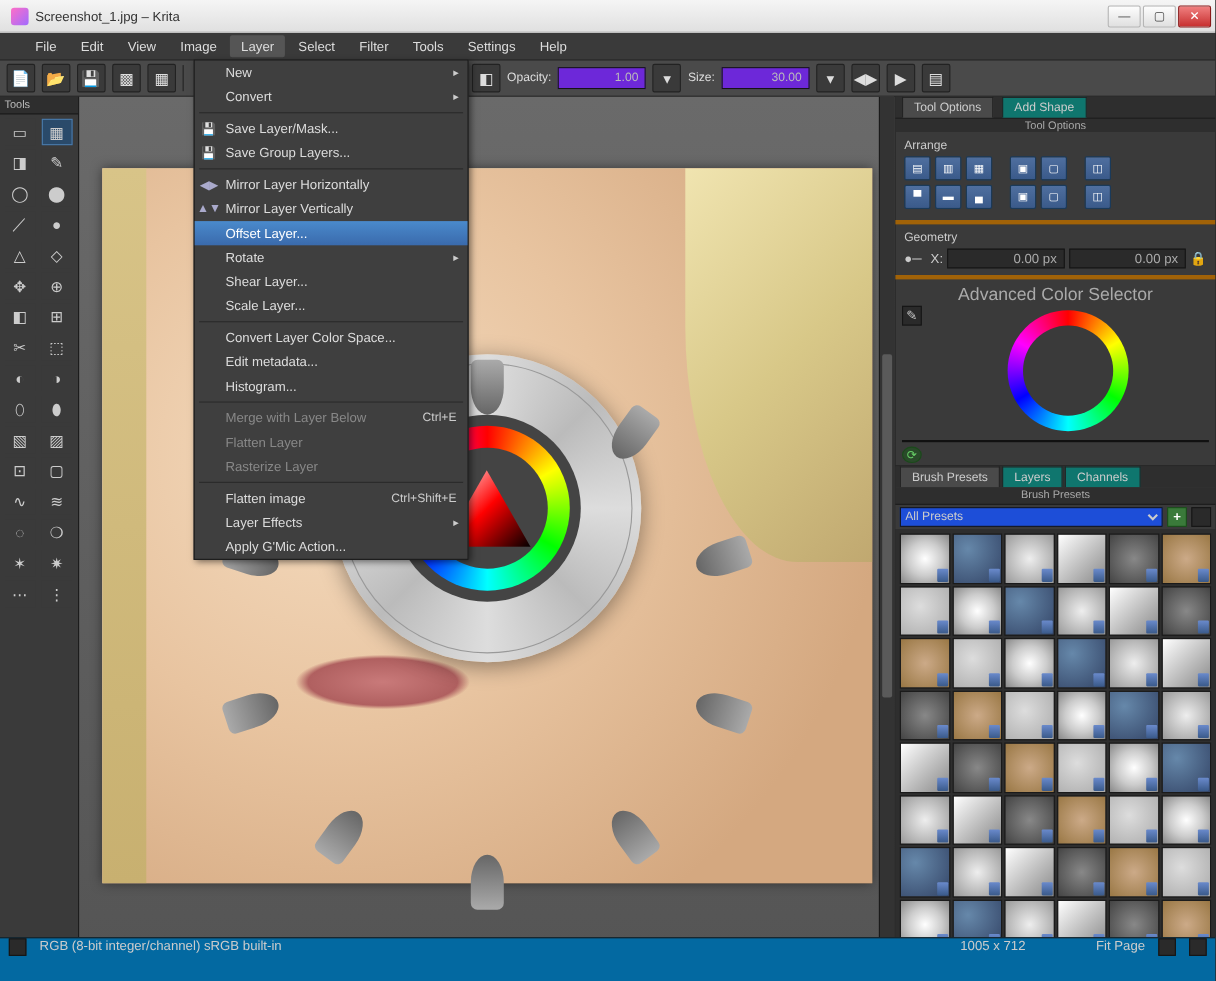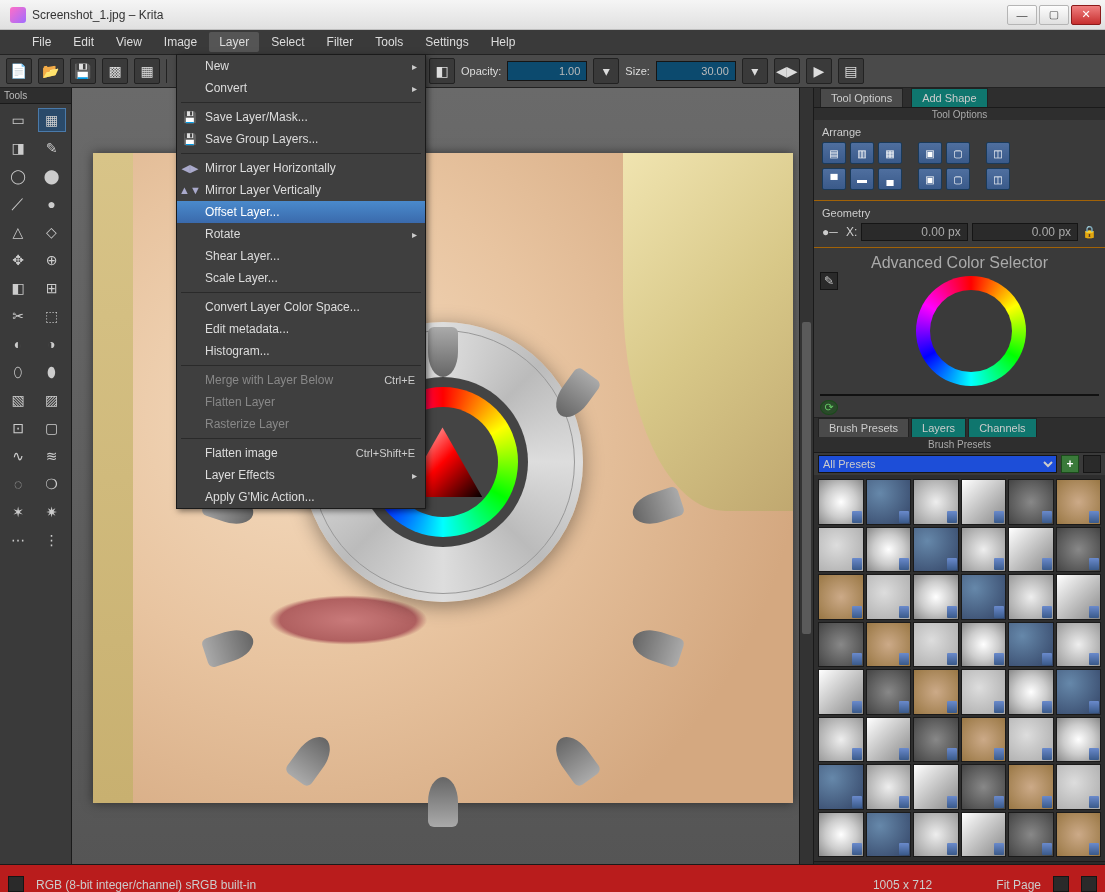--- a/index.html
+++ b/index.html
@@ -16,21 +16,21 @@
 
 .menubar { height: 24px; background: #3a3a3a; display: flex; align-items: center; padding: 0 22px; gap: 2px; color:#ddd; }
 .menubar .mi { padding: 3px 10px; border-radius: 2px; }
 .menubar .mi.open { background:#555; }
 
 
 .toolbar { height: 34px; background: #4a4a4a; border-top: 1px solid #222; border-bottom: 1px solid #222; display:flex; align-items:center; padding: 0 6px; gap:6px; color:#ccc; }
 .tbtn { width: 26px; height: 26px; background: #3a3a3a; border:1px solid #222; border-radius:2px; display:flex; align-items:center; justify-content:center; color:#ddd; font-size:14px; }
 .tbtn.sep { width:1px; background:#222; border:none; height:24px; }
 .tlabel { font-size: 11px; color:#ddd; }
-.spinfield { width:80px; height:20px; background:#0c4a6e; border:1px solid #151515; color:#bbb; display:flex; align-items:center; justify-content:flex-end; padding-right:6px; font-size:11px; }
+.spinfield { width:80px; height:20px; background:#6d28d9; border:1px solid #151515; color:#bbb; display:flex; align-items:center; justify-content:flex-end; padding-right:6px; font-size:11px; }
 
 
 .main { position:absolute; top:88px; bottom:24px; left:0; right:0; display:flex; }
 
 
 .toolbox { width: 72px; background:#3a3a3a; border-right:1px solid #1a1a1a; }
 .toolbox .hdr { height:16px; background:#2e2e2e; color:#bbb; font-size:10px; display:flex; align-items:center; padding-left:4px; border-bottom:1px solid #1a1a1a;}
 .toolgrid { display:grid; grid-template-columns: 1fr 1fr; gap:4px; padding:4px;}
 .tool { width:28px; height:24px; background:#3a3a3a; border:1px solid transparent; display:flex; align-items:center; justify-content:center; color:#ccc; font-size:14px;}
 .tool.sel { background:#2a4a6a; border-color:#4a7aaa; }
@@ -51,21 +51,21 @@
 .brushwheel .huecircle { position:absolute; width:150px; height:150px; border-radius:50%; background: conic-gradient(red,yellow,lime,cyan,blue,magenta,red);}
 .brushwheel .huecircle::after{ content:""; position:absolute; inset:20px; border-radius:50%; background:#444;}
 .brushwheel .tri { width:80px; height:70px; background: linear-gradient(135deg,#fff,#f00,#000); clip-path: polygon(50% 0,100% 100%,0 100%); z-index:2;}
 .brushtip { position:absolute; width:30px; height:50px; background: linear-gradient(#aaa,#666); border-radius:6px 6px 50% 50%; transform-origin:50% 140px;}
 
 
 .rightpanels { width: 292px; background:#3a3a3a; display:flex; flex-direction:column; border-left:1px solid #1a1a1a;}
 .panelhdr { height:22px; background:#2e2e2e; display:flex; align-items:center; color:#ccc; padding:0 6px; border-bottom:1px solid #1a1a1a; gap:8px;}
 .tab { padding:3px 10px; background:#0f766e; border:1px solid #222; border-bottom:none; font-size:11px; color:#ccc;}
 .tab.active{ background:#4a4a4a;}
-.section { padding:6px 8px; color:#ccc; border-bottom:1px solid #a16207;}
+.section { padding:6px 8px; color:#ccc; border-bottom:4px solid #a16207;}
 .section .seclabel{ font-size:11px; color:#ccc; margin-bottom:4px;}
 .btnrow { display:flex; gap:4px; margin-bottom:4px;}
 .sbtn{ width:24px; height:22px; background: linear-gradient(#4f6f9f,#3a5a8a); border:1px solid #1a3a5a; border-radius:2px; display:flex;align-items:center;justify-content:center;color:#fff;font-size:10px;}
 .georow{display:flex;align-items:center;gap:4px;font-size:11px;}
 .geofield{flex:1;height:18px;background:#2a2a2a;border:1px solid #151515;display:flex;align-items:center;justify-content:flex-end;padding-right:6px;color:#aaa;}
 
 .colorsel { height:170px; display:flex; flex-direction:column; align-items:center; padding:6px; border-bottom:1px solid #222;}
 .colorsel .title { font-size:16px; color:#aaa; text-align:center; width:100%;}
 .colorsel .wheel { width:110px; height:110px; margin-top:4px; border-radius:50%; background: conic-gradient(red,yellow,lime,cyan,blue,magenta,red); position:relative;}
 .colorsel .wheel::after { content:""; position:absolute; inset:14px; border-radius:50%; background:#3a3a3a;}
@@ -94,21 +94,21 @@
 .dropdown{position:absolute;left:176px;top:54px;width:250px;background:#3f3f3f;border:1px solid #1a1a1a;box-shadow:2px 2px 6px rgba(0,0,0,0.5);z-index:100;}
 .dropdown .ditem{height:22px;display:flex;align-items:center;padding:0 30px 0 28px;color:#ddd;position:relative;font-size:12px;}
 .dropdown .ditem.submenu::after{content:"▸";position:absolute;right:8px;color:#ccc;font-size:10px;}
 .dropdown .ditem.hl{background:linear-gradient(#4a8acc,#3a6aac);color:#fff;}
 .dropdown .ditem.disabled{color:#888;}
 .dropdown .dsep{height:1px;background:#2a2a2a;margin:3px 4px;}
 .dropdown .dicon{position:absolute;left:6px;width:14px;height:14px;display:flex;align-items:center;justify-content:center;color:#aac;font-size:11px;}
 .dropdown .shortcut{position:absolute;right:10px;color:#ccc;font-size:11px;}
 
 
-.statusbar{position:absolute;left:0;right:0;bottom:0;height:28px;background:#b91c1c;border-top:1px solid #1a1a1a;display:flex;align-items:flex-end;color:#ccc;padding:0 8px;gap:12px;font-size:11px;}
+.statusbar{position:absolute;left:0;right:0;bottom:0;height:40px;background:#0369a1;border-top:1px solid #1a1a1a;display:flex;align-items:flex-start;color:#ccc;padding:0 8px;gap:12px;font-size:11px;}
 .statusbar .spacer{flex:1;}
 .statusbar .sbtn2{width:16px;height:16px;background:#2a2a2a;border:1px solid #151515;}
 
 
 .vscroll{position:absolute;right:0;top:0;bottom:0;width:14px;background:#333;border-left:1px solid #1a1a1a;}
 .vscroll .thumb{position:absolute;left:2px;right:2px;top:30%;height:40%;background:#5a5a5a;border-radius:2px;}
 </style>
 </head>
 <body>
 

